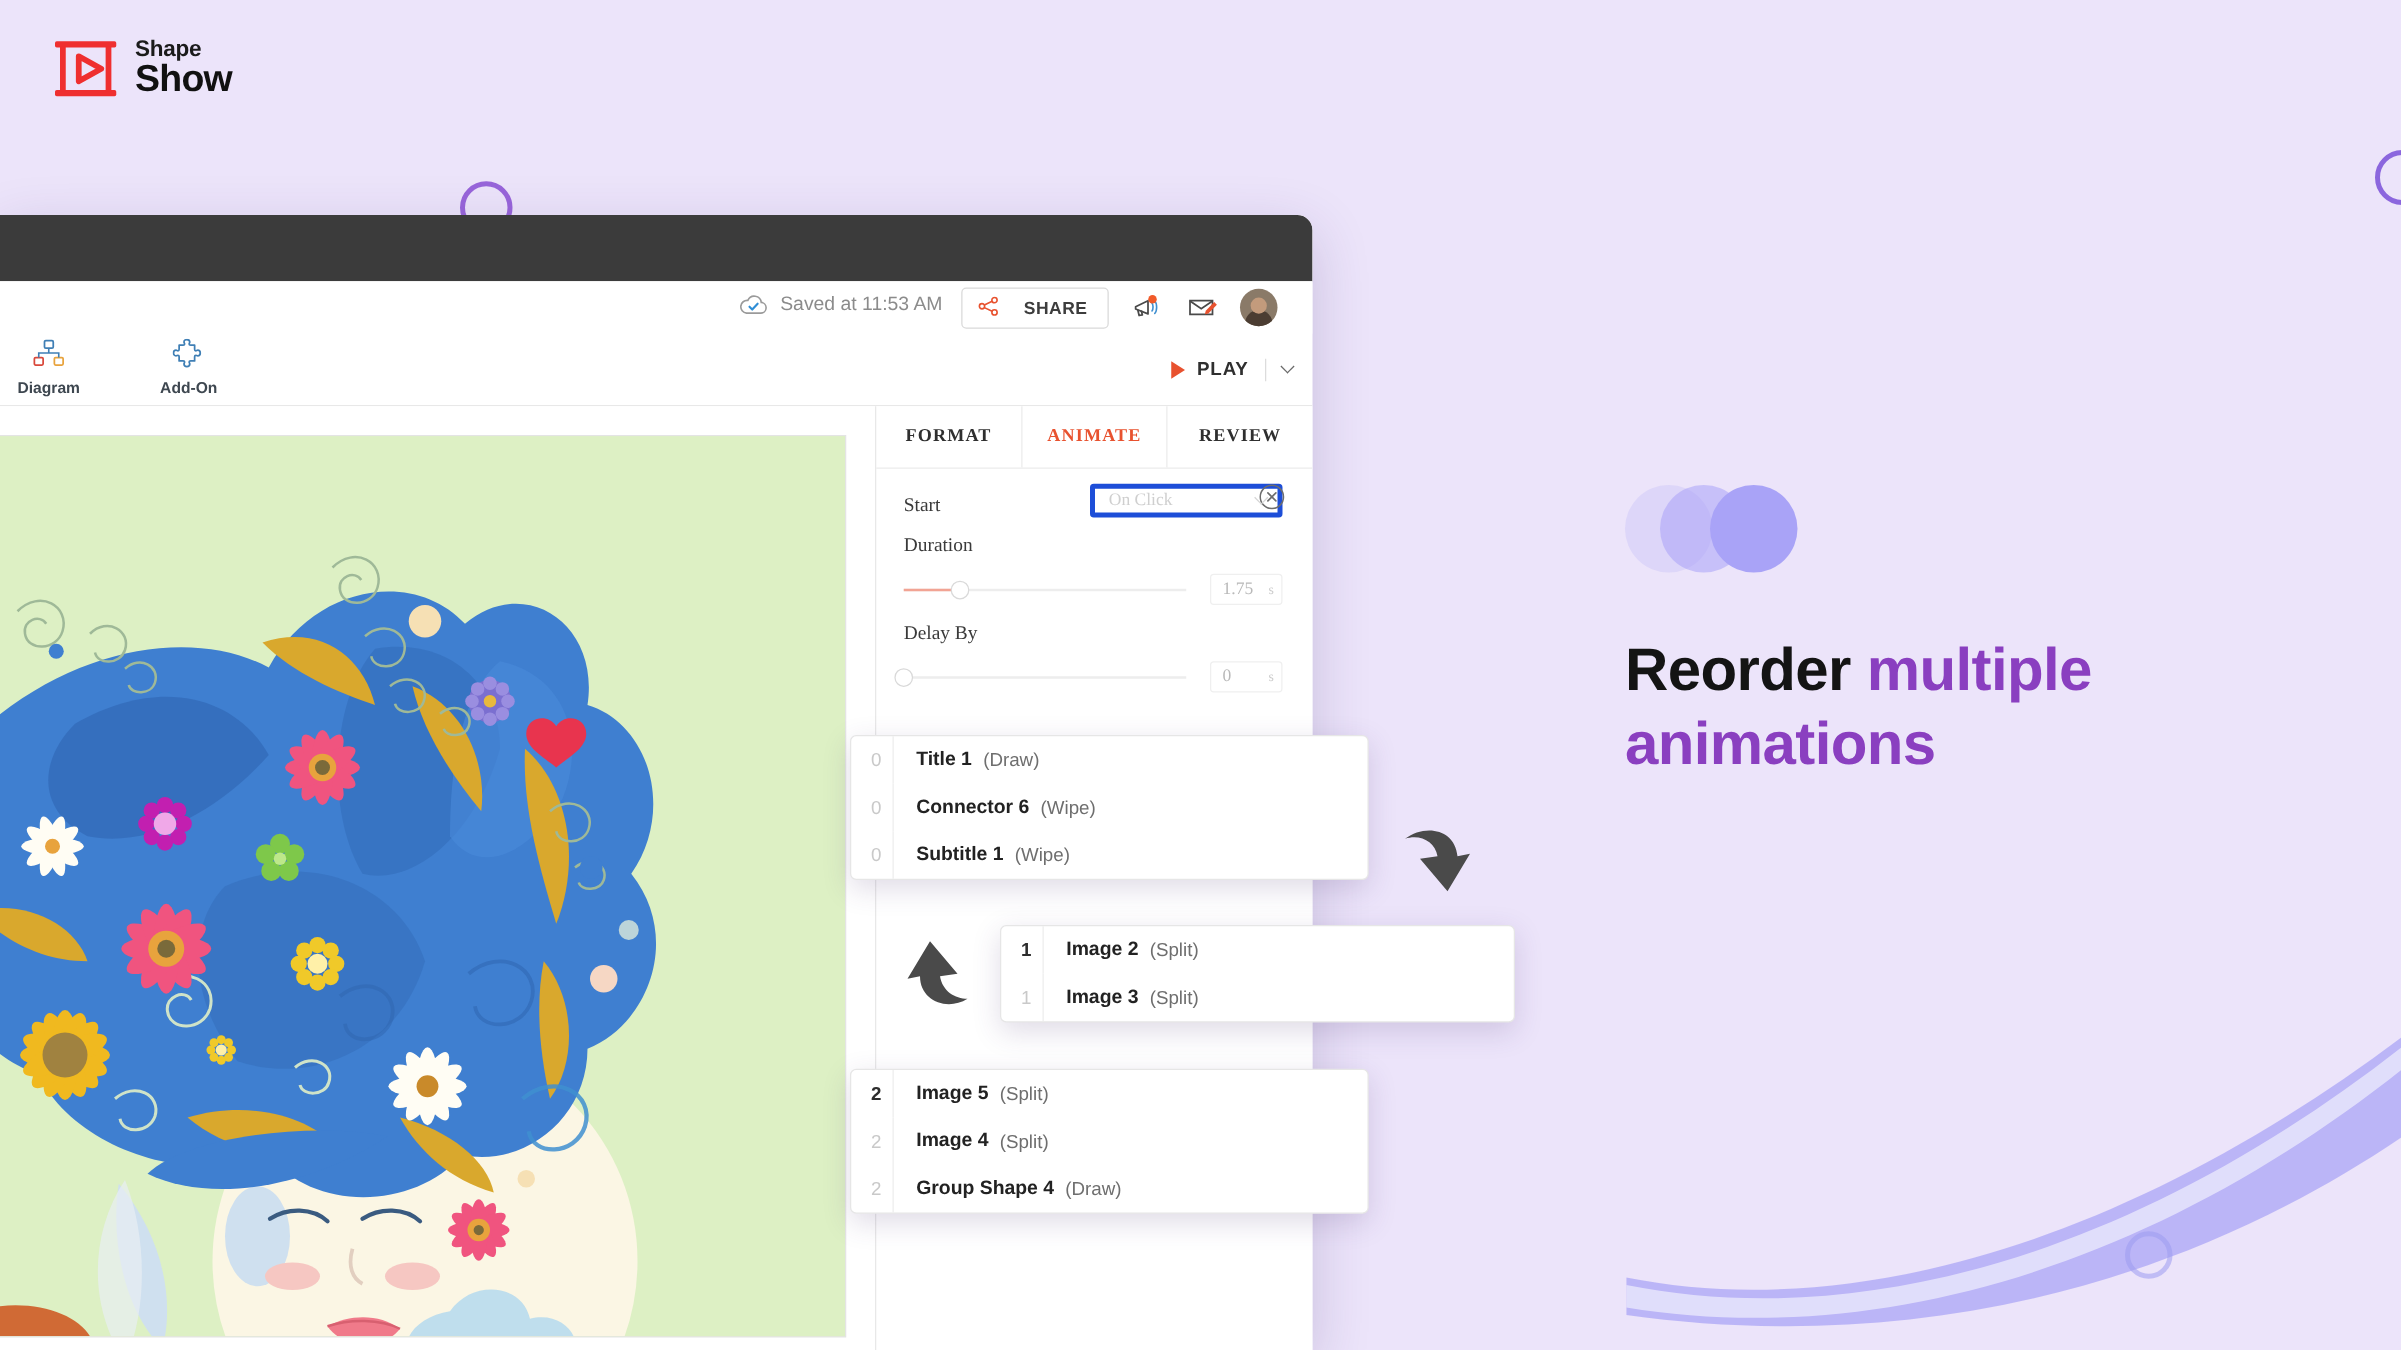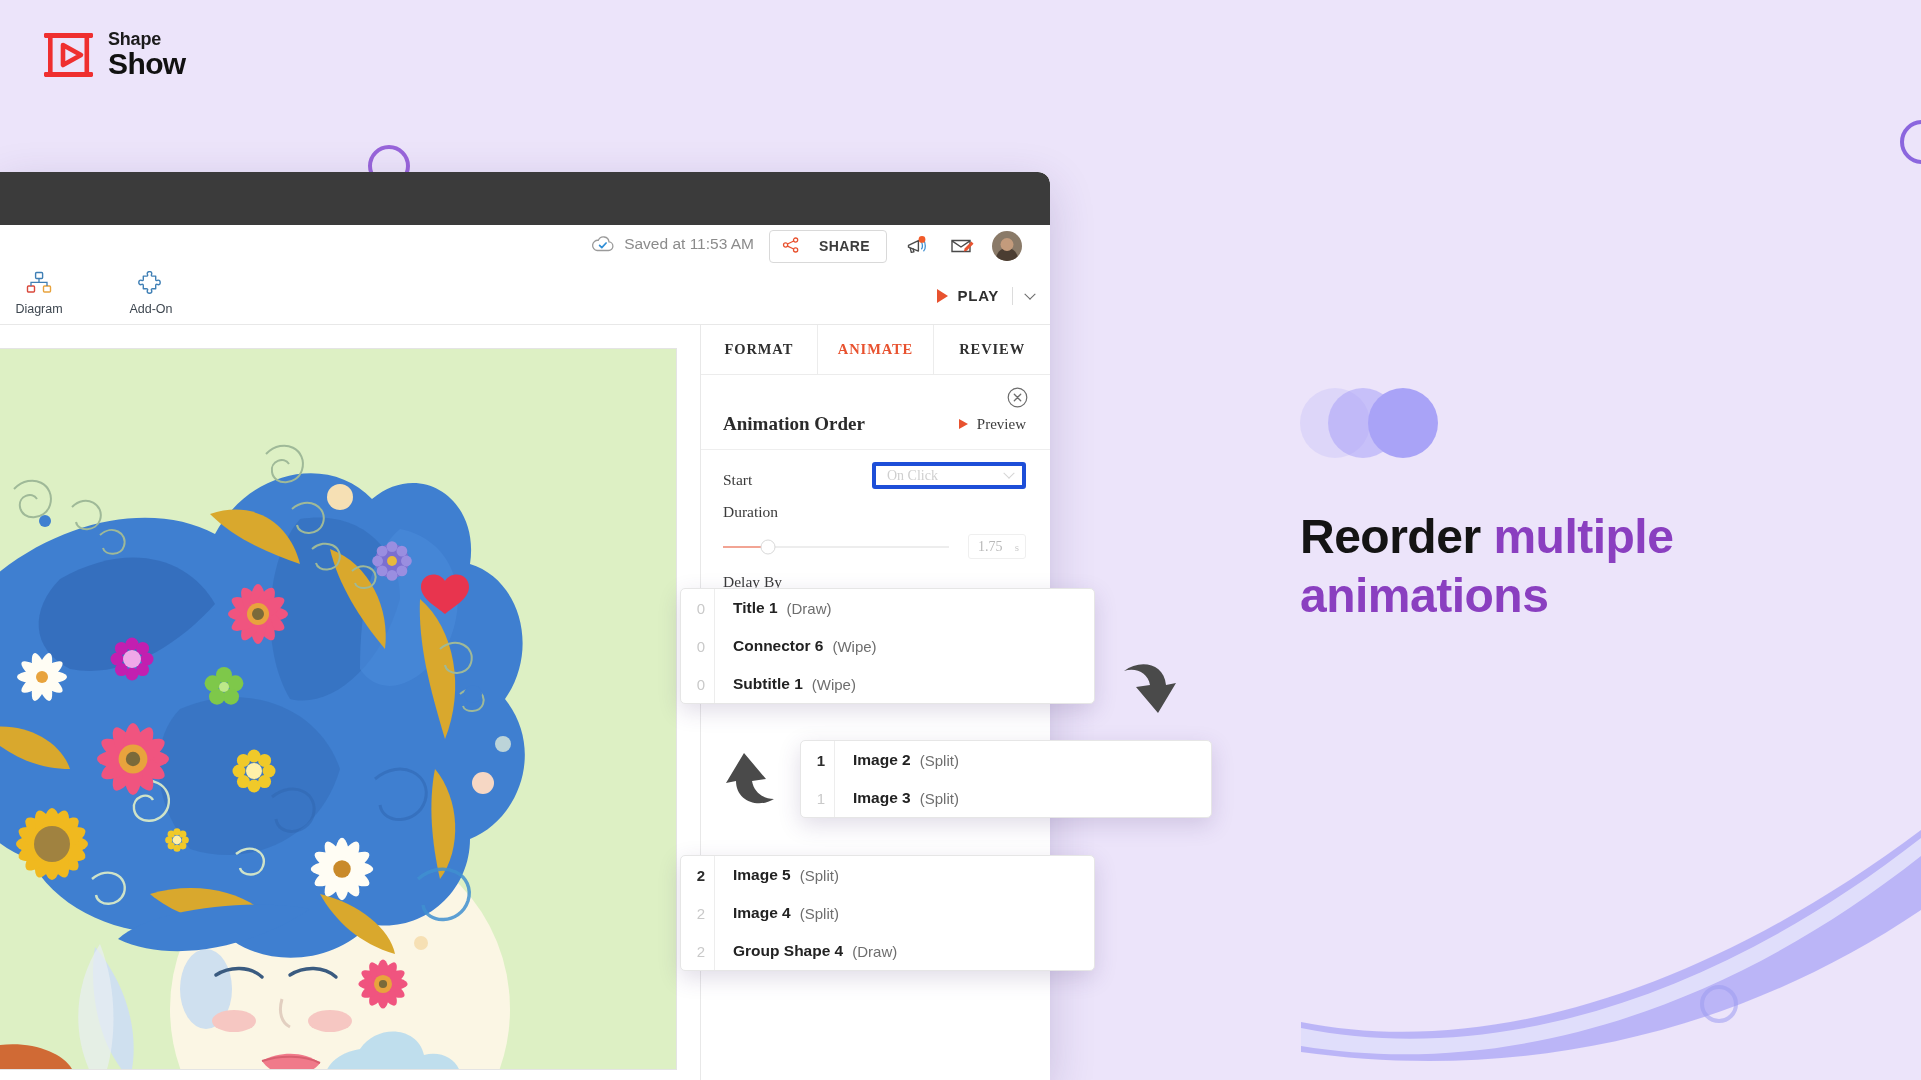--- a/index.html
+++ b/index.html
@@ -68,21 +68,21 @@
     border-radius: 11px 11px 0 0; background: #4b3d32;
   }
   #avatar::after {
     content: ""; position: absolute; left: 50%; top: 22%;
     transform: translateX(-50%); width: 13px; height: 13px;
     border-radius: 50%; background: #c39b7c;
   }
 
   
   #ribbon-row { display: flex; height: 58px; border-bottom: 1px solid #e8e8e8; }
-  #ribbon-left { display: flex; align-items: flex-start; gap: 50px; padding: 4px 0 0 8px; width: 700px; }
+  #ribbon-left { display: flex; align-items: flex-start; gap: 50px; padding: 4px 0 0 8px; width: 700px; font-weight: bold; }
   .ribbon-tool { width: 62px; text-align: center; cursor: pointer; }
   .ribbon-tool .rt-label { font-size: 12.5px; color: #3e4750; margin-top: 3px; }
   #play-group {
     flex: 1; display: flex; align-items: center; justify-content: flex-end;
     gap: 0; padding-right: 16px;
   }
   #play-button { display: flex; align-items: center; gap: 10px; cursor: pointer; }
   #play-label { font-size: 15px; font-weight: 700; color: #2f2f2f; letter-spacing: .7px; }
   #play-divider { width: 1px; height: 18px; background: #dcdcdc; margin: 0 13px; }
   .tri-red { width: 0; height: 0; border-left: 11px solid #e8522f; border-top: 7px solid transparent; border-bottom: 7px solid transparent; }
@@ -512,27 +512,20 @@
         <div class="panel-tab">REVIEW</div>
       </div>
 
       <div id="panel-close">
         <svg width="21" height="21" viewBox="0 0 21 21">
           <circle cx="10.5" cy="10.5" r="9.3" fill="none" stroke="#6d6d6d" stroke-width="1.2"></circle>
           <path d="M7.3 7.3l6.4 6.4M13.7 7.3l-6.4 6.4" stroke="#6d6d6d" stroke-width="1.3" stroke-linecap="round"></path>
         </svg>
       </div>
 
-      <div id="panel-head">
-        <div id="panel-title">Animation Order</div>
-        <div id="preview-button">
-          <span class="tri-red-sm"></span>
-          <span>Preview</span>
-        </div>
-      </div>
 
       <div class="field-row">
         <span class="field-label">Start</span>
         <div id="start-select">
           <span>On Click</span>
           <span class="chev"></span>
         </div>
       </div>
 
       <div class="slider-block">

